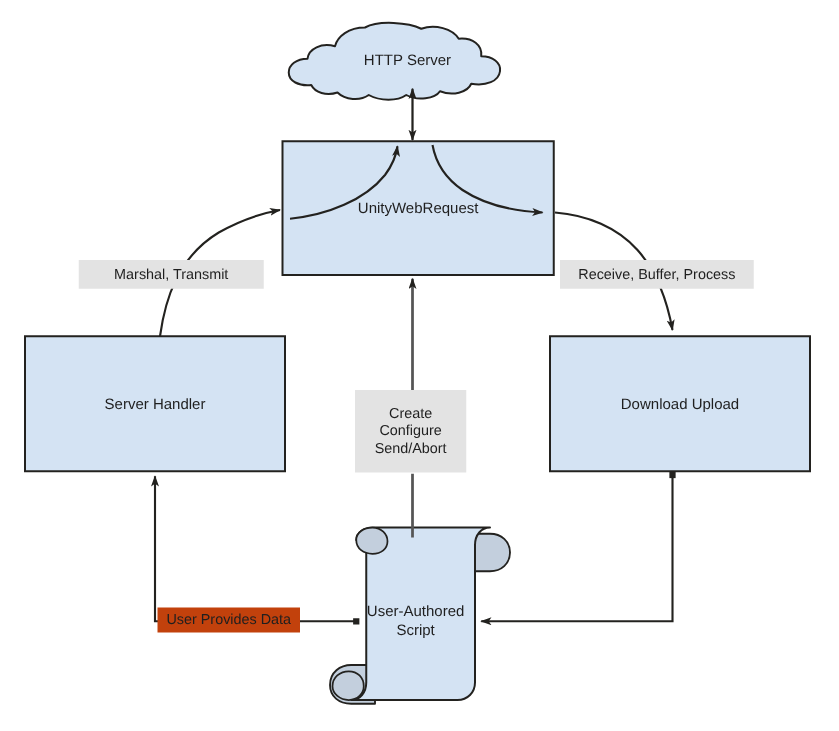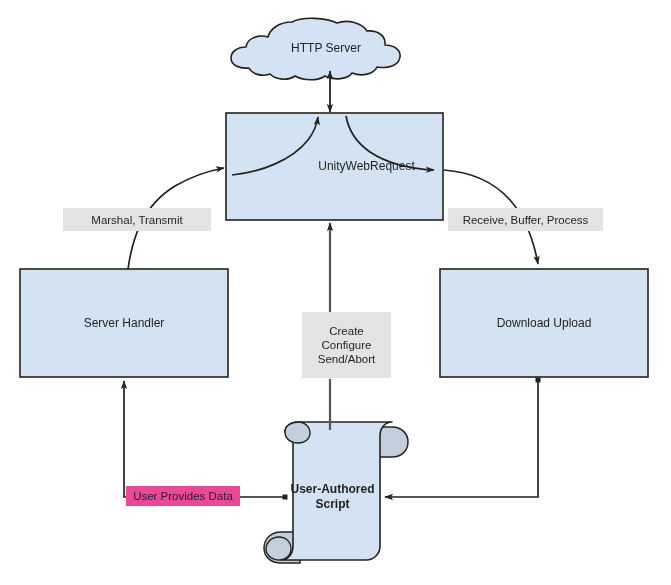--- a/index.html
+++ b/index.html
@@ -49,21 +49,21 @@
     font-size: 11.5px;
     line-height: 14px;
     font-family: "Liberation Sans", sans-serif;
     white-space: pre-line;
   }
   .chip {
     background: #e3e3e3;
     text-align: center;
   }
   .plain {
-    background: #ec4899;
+    background: #c2410c;
   }
 </style>
 </head>
 <body>
 
 <div id="diagram-root">
 
   <svg id="diagram-svg" viewBox="0 0 671 585">
     <defs>
       <marker id="arrow-end" markerWidth="10" markerHeight="10" refX="8.2" refY="3.2" orient="auto" markerUnits="userSpaceOnUse">
@@ -145,33 +145,33 @@
 
     <line x1="330" y1="430" x2="330" y2="379" stroke="#555555" stroke-width="2.2"></line>
 
     <path d="M285,497 L124,497 L124,381" fill="none" stroke="#23221f" stroke-width="1.7" marker-start="url(#dot-end)" marker-end="url(#arrow-end)"></path>
 
     <path d="M538,380 L538,497 L385,497" fill="none" stroke="#23221f" stroke-width="1.7" marker-start="url(#dot-end)" marker-end="url(#arrow-end)"></path>
   </svg>
 
   <div class="node-label" style="left:246px; top:34px; width:160px; height:28px;text-align:right;">HTTP Server</div>
 
-  <div class="node-label" style="left:226px; top:153px; width:217px; height:26px;padding-left:32px;">UnityWebRequest</div>
+  <div class="node-label" style="left:226px; top:153px; width:217px; height:26px;">UnityWebRequest</div>
 
   <div class="node-label" style="left:20px; top:310px; width:208px; height:26px;">Server Handler</div>
 
   <div class="node-label" style="left:440px; top:310px; width:208px; height:26px;">Download Upload</div>
 
-  <div class="node-label" style="left:285px; top:480px; width:95px; height:34px;font-weight:bold;">User-Authored
+  <div class="node-label" style="left:285px; top:480px; width:95px; height:34px;">User-Authored
 Script</div>
 
   <div class="edge-label chip" style="left:63px; top:208px; width:148px; height:23px;">Marshal, Transmit</div>
 
   <div class="edge-label chip" style="left:448px; top:208px; width:155px; height:23px;">Receive, Buffer, Process</div>
 
-  <div class="edge-label chip" style="left:302px; top:312px; width:89px; height:66px;">Create
+  <div class="edge-label chip" style="left:284px; top:312px; width:89px; height:66px;">Create
 Configure
 Send/Abort</div>
 
   <div class="edge-label plain" style="left:126px; top:486px; width:114px; height:20px;">User Provides Data</div>
 
 
 </div>
 
 </body></html>

